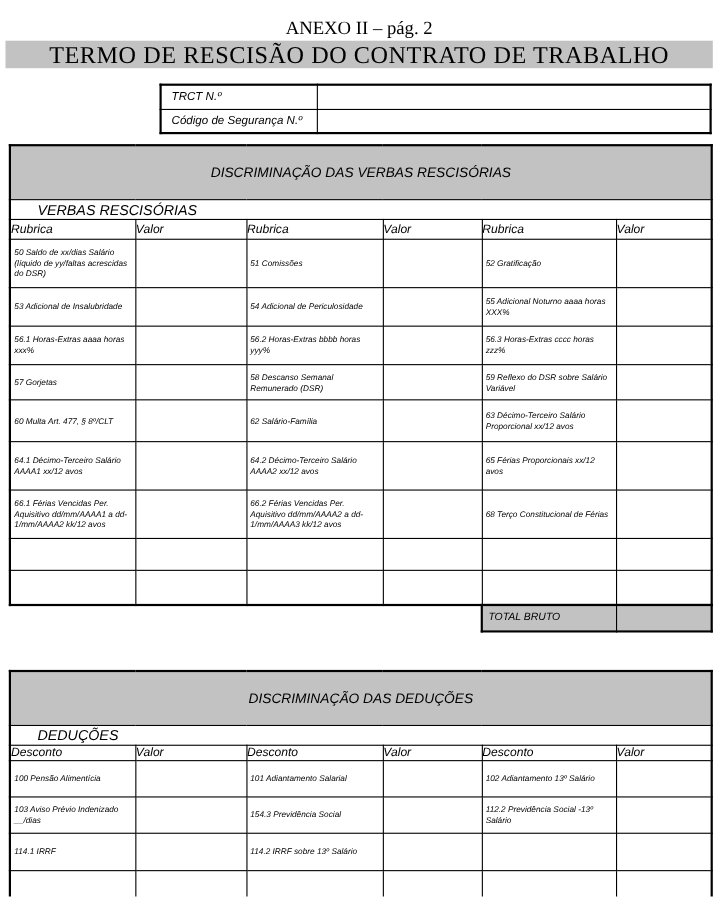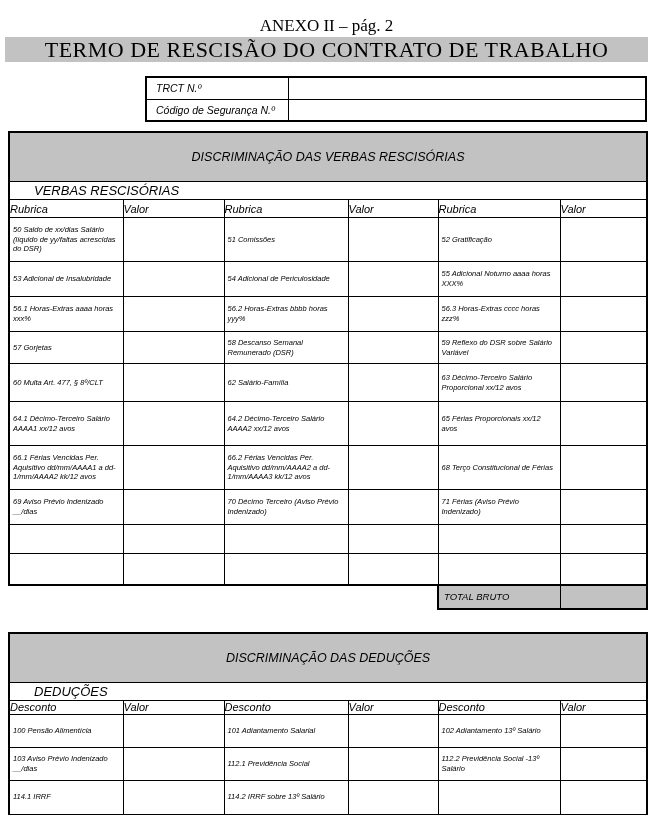--- a/index.html
+++ b/index.html
@@ -13,21 +13,21 @@
   
   .idtable{width:500px;margin:14px 0 0 145px;}
   .idtable td{font-size:10.5px;vertical-align:middle;padding:0 0 0 9px;}
   
   .maintbl{width:638px;margin-left:8px;}
   .bar-cell{background:#c2c2c2;text-align:center;font-size:12.5px;vertical-align:middle;padding:17px;}
   .sub-cell{font-size:13px;vertical-align:middle;padding:0 0 0 24px;}
   .colhead{font-size:11px;text-align:left;vertical-align:middle;padding:0;margin-left:25px;}
   .cell{font-size:7.5px;line-height:1.32;vertical-align:middle;padding:1px 2px 1px 3px;}
   .totalcell{background:#c2c2c2;font-size:9.5px;vertical-align:middle;padding:0 0 0 5px;}
-  .mini{width:209px;margin:-2px 0 4px 437px;}
+  .mini{width:209px;margin:-2px 0 16px 437px;}
   .mini td{background:#c2c2c2;}
   .mini .lbl{font-size:9.5px;vertical-align:middle;padding:0 0 0 5px;}
   .gap1{height:9px;} .gap2{height:18px;}
 </style>
 </head>
 <body>
 
 <div class="annex-title">ANEXO II – pág. 2</div>
 
 <div class="main-title-bar">
@@ -126,28 +126,20 @@
     <td class="cell"></td>
   </tr>
   <tr style="height:44px">
     <td class="cell">66.1 Férias Vencidas Per. Aquisitivo dd/mm/AAAA1 a dd-1/mm/AAAA2 kk/12 avos</td>
     <td class="cell"></td>
     <td class="cell">66.2 Férias Vencidas Per. Aquisitivo dd/mm/AAAA2 a dd-1/mm/AAAA3 kk/12 avos</td>
     <td class="cell"></td>
     <td class="cell">68 Terço Constitucional de Férias</td>
     <td class="cell"></td>
   </tr>
-  <tr style="height:35px">
-    <td class="cell">69 Aviso Prévio Indenizado __/dias</td>
-    <td class="cell"></td>
-    <td class="cell">70 Décimo Terceiro (Aviso Prévio Indenizado)</td>
-    <td class="cell"></td>
-    <td class="cell">71 Férias (Aviso Prévio Indenizado)</td>
-    <td class="cell"></td>
-  </tr>
   <tr style="height:29px">
     <td class="cell"></td>
     <td class="cell"></td>
     <td class="cell"></td>
     <td class="cell"></td>
     <td class="cell"></td>
     <td class="cell"></td>
   </tr>
   <tr style="height:31px">
     <td class="cell"></td>
@@ -203,21 +195,21 @@
     <td class="cell">100 Pensão Alimentícia</td>
     <td class="cell"></td>
     <td class="cell">101 Adiantamento Salarial</td>
     <td class="cell"></td>
     <td class="cell">102 Adiantamento 13º Salário</td>
     <td class="cell"></td>
   </tr>
   <tr style="height:33px">
     <td class="cell">103 Aviso Prévio Indenizado __/dias</td>
     <td class="cell"></td>
-    <td class="cell">112.1 Previdência Social</td>
+    <td class="cell">154.3 Previdência Social</td>
     <td class="cell"></td>
     <td class="cell">112.2 Previdência Social -13º Salário</td>
     <td class="cell"></td>
   </tr>
   <tr style="height:34px">
     <td class="cell">114.1 IRRF</td>
     <td class="cell"></td>
     <td class="cell">114.2 IRRF sobre 13º Salário</td>
     <td class="cell"></td>
     <td class="cell"></td>

